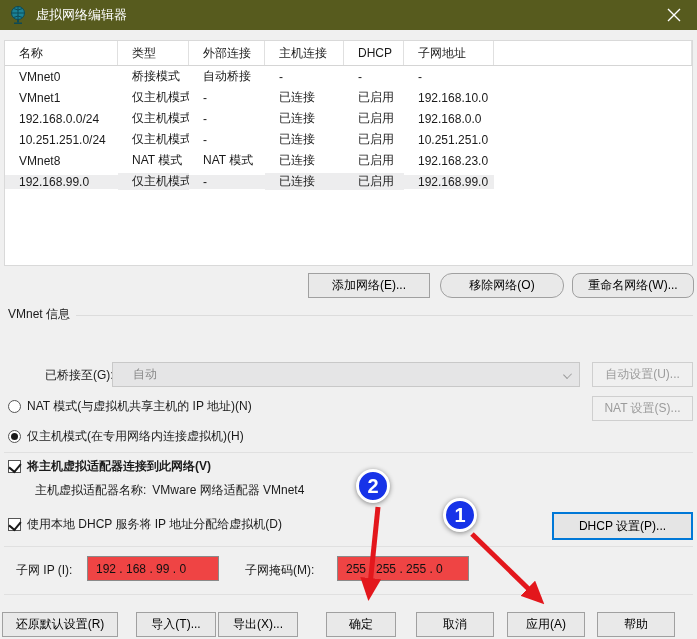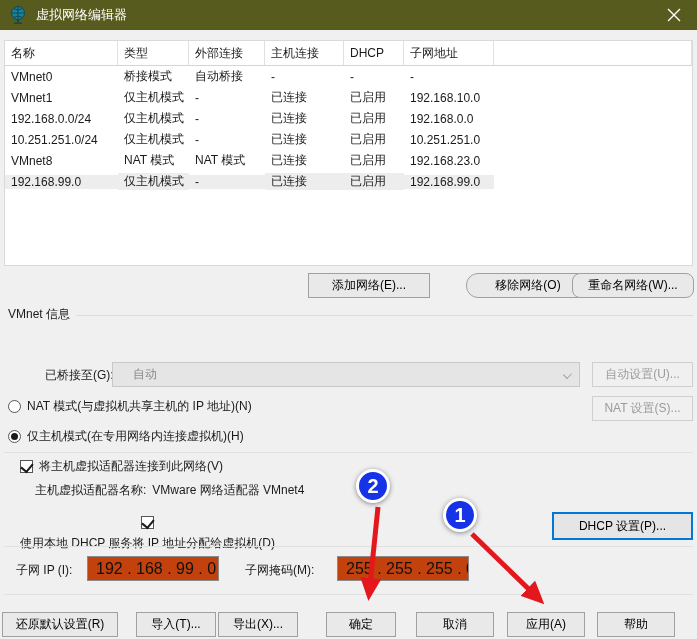--- a/index.html
+++ b/index.html
@@ -12,21 +12,21 @@
   .titlebar .appicon { margin-left:8px; width:20px; height:20px; flex:0 0 auto; }
   .titlebar .title { color:#ffffff; font-size:13px; margin-left:8px; }
   .close-btn { position:absolute; right:0; top:0; width:46px; height:30px; display:flex; align-items:center; justify-content:center; cursor:pointer; }
 
   
   .nettable { position:absolute; left:4px; top:40px; width:689px; height:226px; background:#ffffff; border:1px solid #d9d9d9; }
   .thead { display:flex; height:25px; align-items:center; border-bottom:1px solid #d5d5d5; }
   .thead .tc { border-right:1px solid #e0e0e0; height:100%; display:flex; align-items:center; }
   .trow { display:flex; height:21px; align-items:center; }
   .trow.sel .tc { background:#ededee; }
-  .tc { padding-left:6px; white-space:nowrap; overflow:hidden; }
+  .tc { padding-left:14px; white-space:nowrap; overflow:hidden; }
   .c0{width:113px;} .c1{width:71px;} .c2{width:76px;} .c3{width:79px;} .c4{width:60px;} .c5{width:90px;} .c6{flex:1;}
 
   
   .btn { position:absolute; height:25px; background:#e9e9e9; border:1px solid #a0a0a0; display:flex; align-items:center; justify-content:center; font-size:12px; cursor:pointer; }
   .btn.disabled { background:#f0f0f0; border:1px solid #cfcfcf; color:#9b9b9b; cursor:default; }
   .btn.focus-blue { border:2px solid #0078d7; height:28px; background:#e5e5e5; }
 
   
   .grouphead { position:absolute; left:8px; top:306px; right:4px; display:flex; align-items:center; }
   .grouphead .gl { margin-right:6px; }
@@ -34,21 +34,21 @@
   .sep { position:absolute; left:4px; right:4px; height:1px; background:#e0e0e0; }
 
   
   .radio { width:13px; height:13px; border:1px solid #555; border-radius:50%; background:#fff; display:inline-block; position:relative; flex:0 0 auto; }
   .radio.checked::after { content:""; position:absolute; left:2px; top:2px; width:7px; height:7px; border-radius:50%; background:#1a1a1a; }
   .checkbox { width:13px; height:13px; border:1px solid #555; background:#fff; display:inline-block; position:relative; flex:0 0 auto; }
   .checkbox.checked::after { content:""; position:absolute; left:2px; top:0px; width:6px; height:9px; border:solid #1a1a1a; border-width:0 2px 2px 0; transform:rotate(40deg); }
   .ctrl-row { position:absolute; display:flex; align-items:center; gap:6px; }
   .combo { position:absolute; background:#e5e5e6; border:1px solid #c8c8c8; color:#8a8a8a; display:flex; align-items:center; padding-left:20px; }
   .combo .chev { position:absolute; right:8px; top:8px; width:7px; height:7px; border:solid #9a9a9a; border-width:0 0 1.5px 1.5px; transform:rotate(-45deg) scale(1,0.8); }
-  .ipinput { position:absolute; height:25px; background:#c2410c; border:1px solid #8a8a8a; font-family:"Liberation Sans",sans-serif; font-size:16px; padding-left:8px; color:#111; }
+  .ipinput { position:absolute; height:25px; background:#ef4444; border:1px solid #8a8a8a; font-family:"Liberation Sans",sans-serif; font-size:12px; padding-left:8px; color:#111; }
   .flabel { position:absolute; white-space:nowrap; }
 
   
   .overlay { position:absolute; left:0; top:0; width:697px; height:639px; pointer-events:none; z-index:50; }
   .badge { position:absolute; width:34px; height:34px; border-radius:50%; background:#1733e8; border:3px solid #ffffff; box-shadow:0 1px 5px rgba(0,0,0,0.45); color:#fff; font-weight:bold; font-size:20px; display:flex; align-items:center; justify-content:center; z-index:60; }
 </style>
 </head>
 <body>
 
 <div class="window">
@@ -128,21 +128,21 @@
       <div class="tc c1">仅主机模式</div>
       <div class="tc c2">-</div>
       <div class="tc c3">已连接</div>
       <div class="tc c4">已启用</div>
       <div class="tc c5">192.168.99.0</div>
       <div class="tc c6"></div>
     </div>
   </div>
 
   <button class="btn" style="left:308px; top:273px; width:122px;">添加网络(E)...</button>
-  <button class="btn" style="left:466px; top:273px; width:124px;border-radius:12px;">移除网络(O)</button>
+  <button class="btn" style="left:440px; top:273px; width:124px;border-radius:12px;">移除网络(O)</button>
   <button class="btn" style="left:572px; top:273px; width:122px;border-radius:8px;">重命名网络(W)...</button>
 
   <div class="grouphead">
     <span class="gl">VMnet 信息</span>
     <span class="hl"></span>
   </div>
 
 
   <div class="flabel" style="left:45px; top:367px;">已桥接至(G):</div>
   <div class="combo" style="left:112px; top:362px; width:468px; height:25px;">
@@ -157,30 +157,30 @@
   </div>
   <button class="btn disabled" style="left:592px; top:396px; width:101px;">NAT 设置(S)...</button>
 
   <div class="ctrl-row" style="left:8px; top:428px;">
     <span class="radio checked"></span>
     <span>仅主机模式(在专用网络内连接虚拟机)(H)</span>
   </div>
 
   <div class="sep" style="top:452px;"></div>
 
-  <div class="ctrl-row" style="left:20px; top:458px;">
+  <div class="ctrl-row" style="left:8px; top:458px;font-weight:bold;">
     <span class="checkbox checked"></span>
     <span>将主机虚拟适配器连接到此网络(V)</span>
   </div>
   <div class="ctrl-row" style="left:35px; top:482px;">
     <span>主机虚拟适配器名称:</span>
     <span>VMware 网络适配器 VMnet4</span>
   </div>
 
-  <div class="ctrl-row" style="left:20px; top:516px;flex-direction:column;">
+  <div class="ctrl-row" style="left:8px; top:516px;">
     <span class="checkbox checked"></span>
     <span>使用本地 DHCP 服务将 IP 地址分配给虚拟机(D)</span>
   </div>
   <button class="btn focus-blue" style="left:552px; top:512px; width:141px;text-align:center;">DHCP 设置(P)...</button>
 
   <div class="sep" style="top:546px;"></div>
 
   <div class="flabel" style="left:16px; top:562px;">子网 IP (I):</div>
   <input class="ipinput" style="left: 87px; top: 556px; width: 132px;" value="192 . 168 . 99 . 0">
   <div class="flabel" style="left:245px; top:562px;">子网掩码(M):</div>

